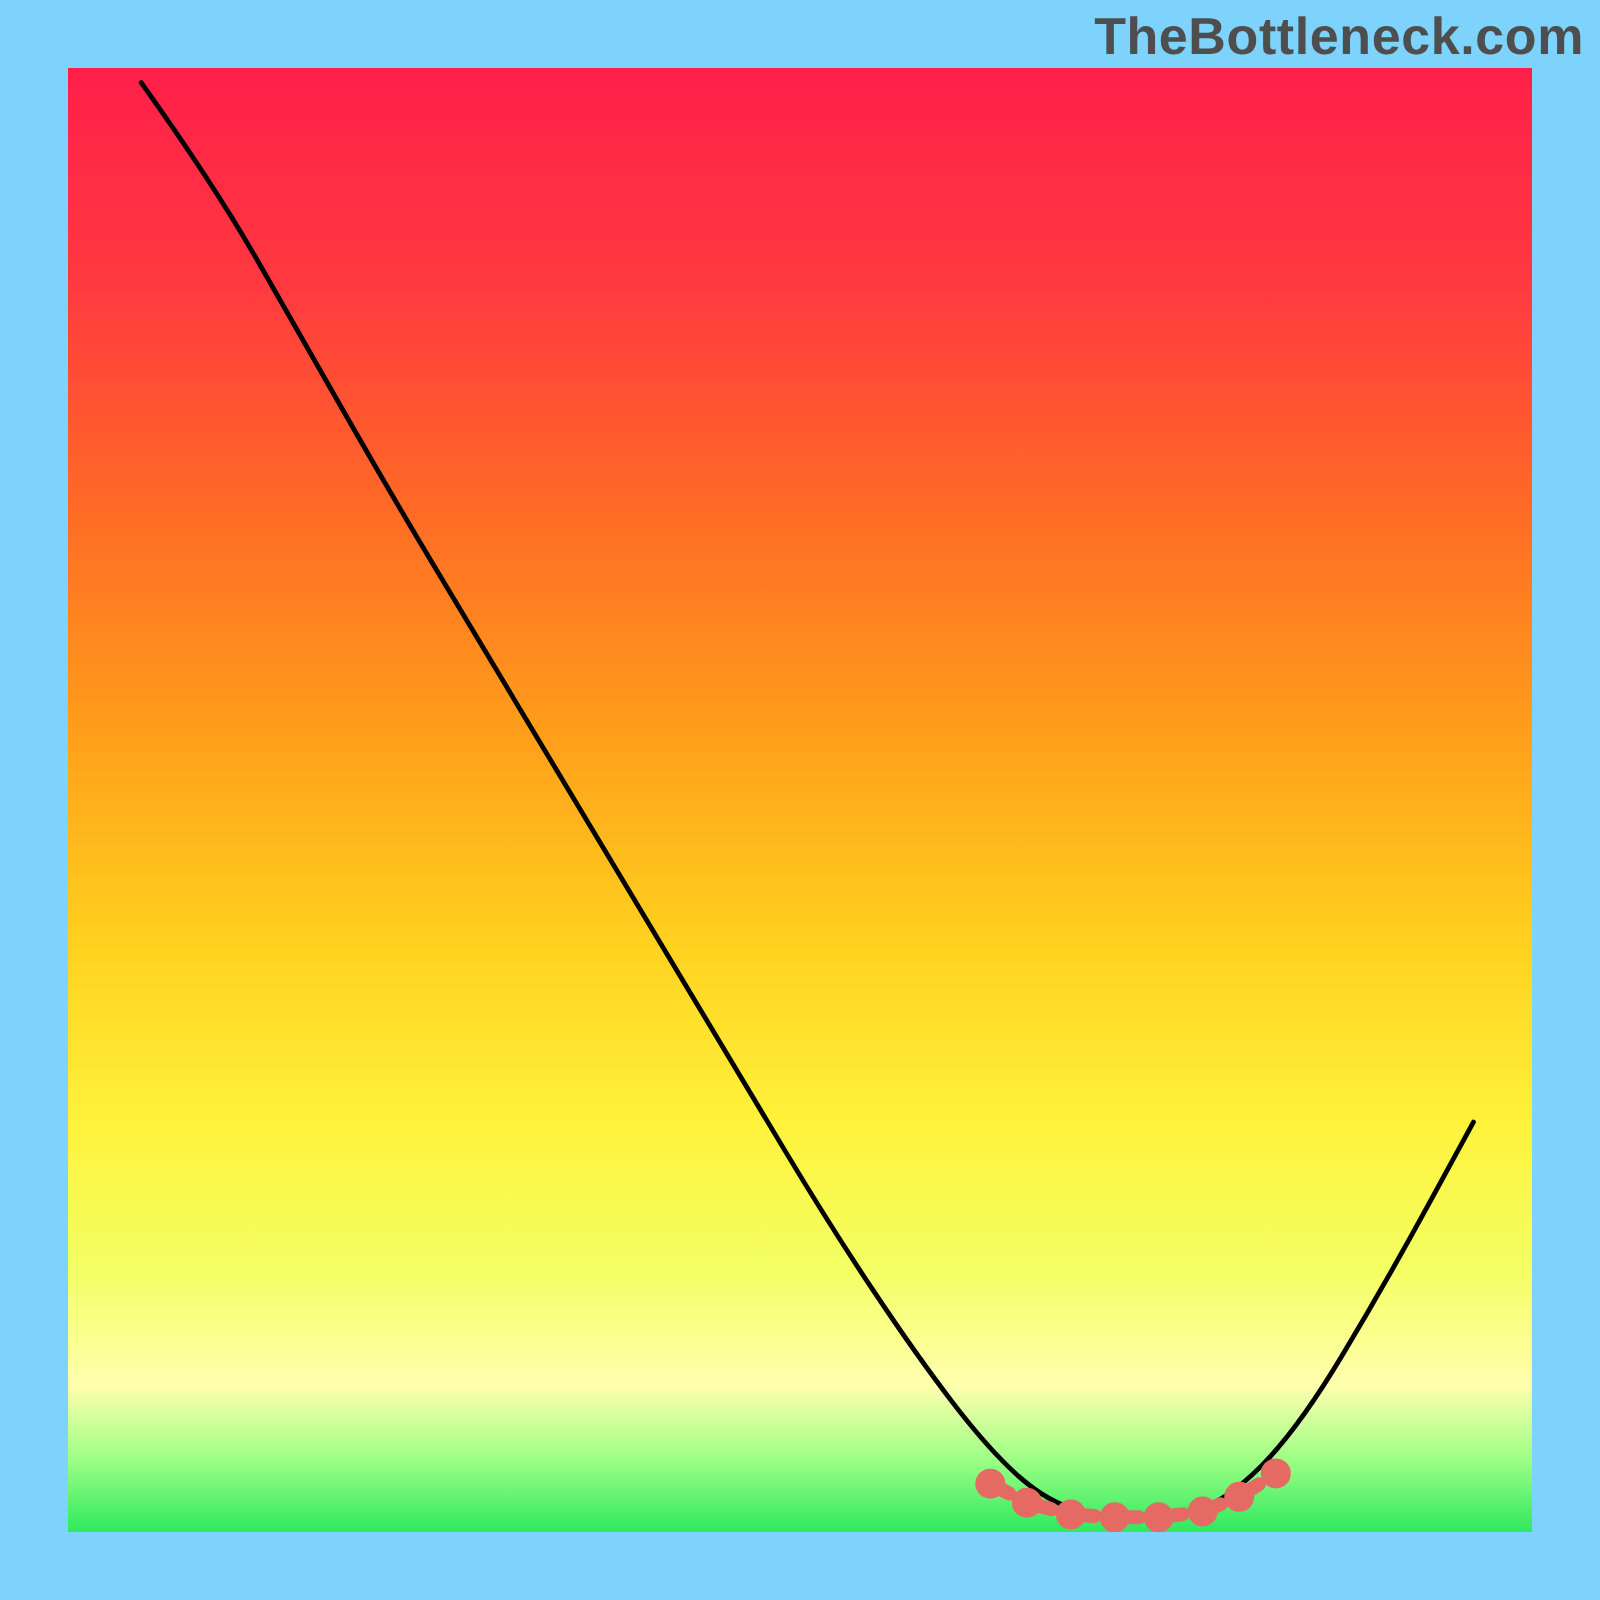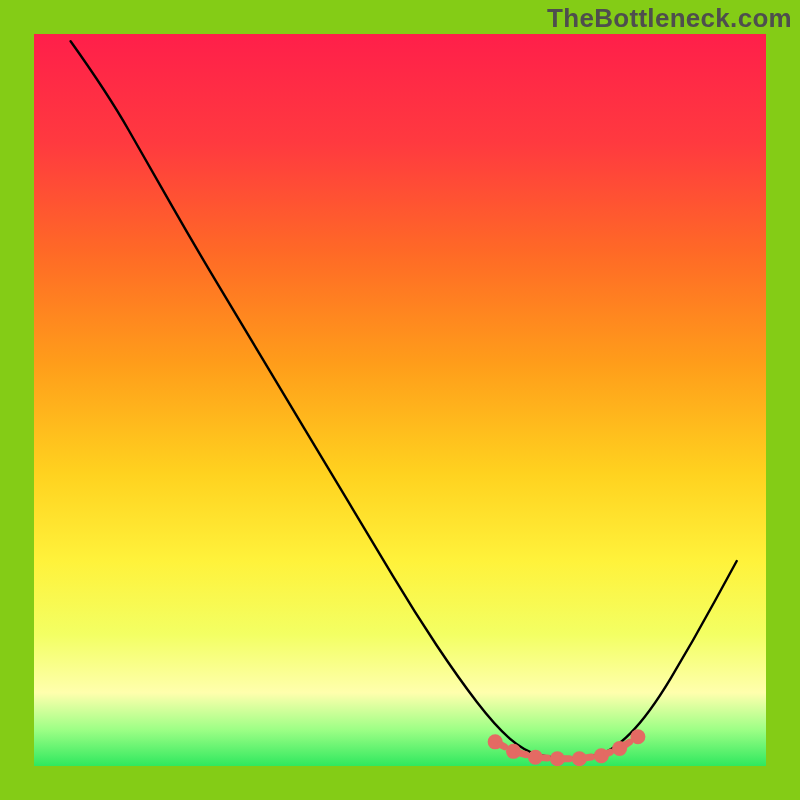--- a/index.html
+++ b/index.html
@@ -7,21 +7,21 @@
     padding: 0;
     width: 800px;
     height: 800px;
     background: #000000;
     overflow: hidden;
   }
   .frame {
     position: relative;
     width: 800px;
     height: 800px;
-    background: #84cc16;
+    background: #7dd3fc;
   }
   .watermark {
     position: absolute;
     top: 3px;
     right: 8px;
     color: #4e4e4e;
     font-family: Arial, Helvetica, sans-serif;
     font-size: 26px;
     font-weight: 600;
     letter-spacing: 0.3px;

